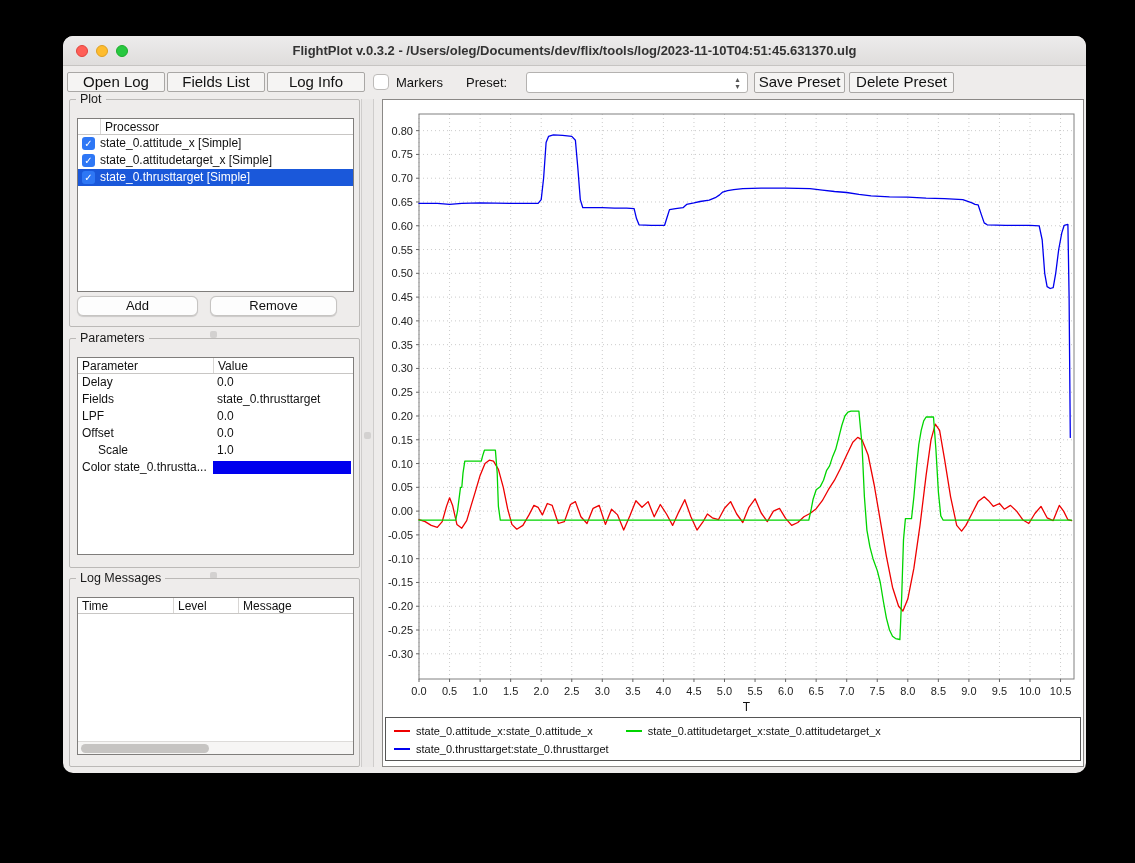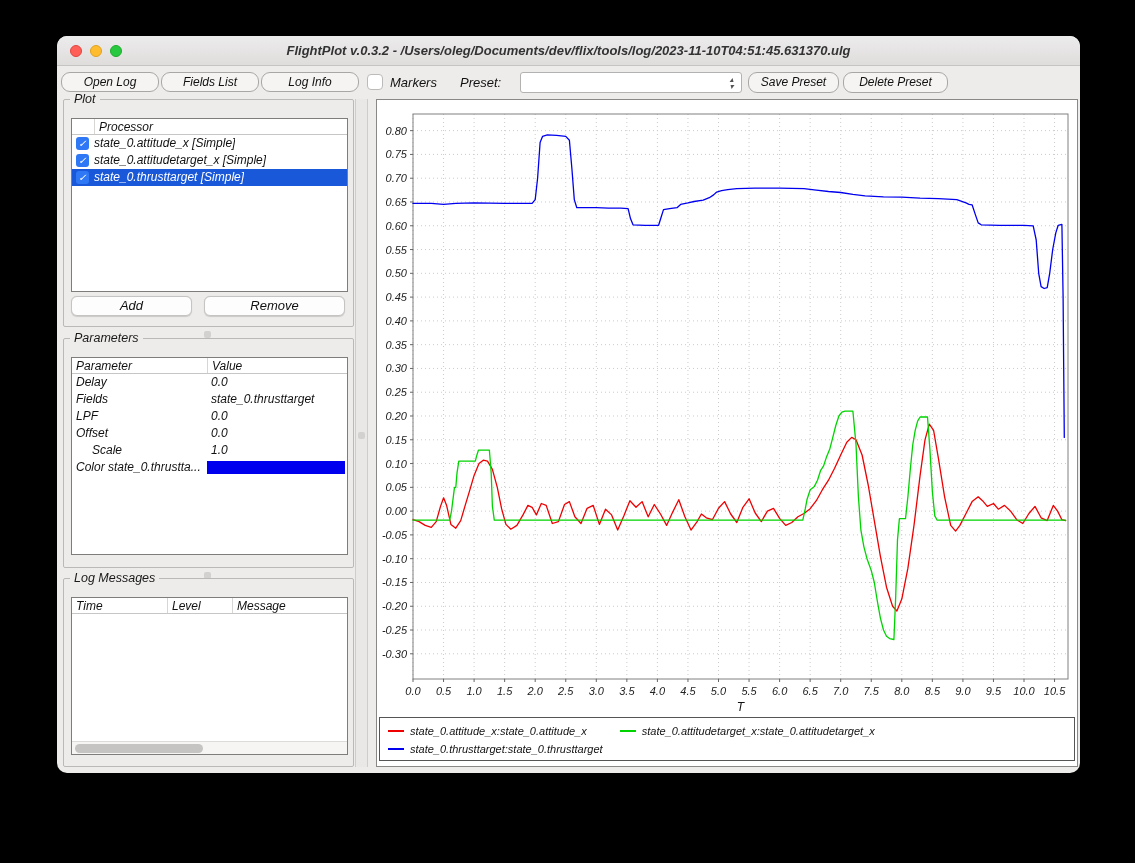--- a/index.html
+++ b/index.html
@@ -1,35 +1,34 @@
 <!DOCTYPE html>
 <html><head>
 <meta charset="utf-8">
 <style>
   * { margin:0; padding:0; box-sizing:border-box; }
   html,body { width:1135px; height:863px; background:#000; font-family:"Liberation Sans", sans-serif; }
   #window {
-    position:absolute; left:57px; top:36px; width:1023px; height:737px;
+    position:absolute; left:63px; top:36px; width:1023px; height:737px;
     background:#eeeceb; border-radius:10px; overflow:hidden;
     box-shadow:0 22px 60px rgba(0,0,0,.75), 0 0 0 1px rgba(0,0,0,.35);
-    font-style:italic;
   }
   
   #titlebar { position:absolute; left:0; top:0; right:0; height:30px;
     background:linear-gradient(#edecec,#dfdddc); border-bottom:1px solid #c6c4c2; }
   .tl-btn { position:absolute; top:9px; width:12px; height:12px; border-radius:50%; }
   #tl-close { left:13px; background:#ff5f57; border:.5px solid #e0443e; }
   #tl-min   { left:33px; background:#febc2e; border:.5px solid #dea123; }
   #tl-zoom  { left:53px; background:#28c840; border:.5px solid #1dad2b; }
   #win-title { position:absolute; left:80px; right:80px; top:0; height:30px; line-height:30px;
     text-align:center; font-size:13px; font-weight:bold; color:#333;
     white-space:nowrap; overflow:hidden; }
   
   .tb-btn { position:absolute; top:36px; height:20px; background:#f5f4f3; border:1px solid #a9a7a5;
-    font-size:12px; color:#111; text-align:center; line-height:18px; border-radius:9px; }
+    font-size:15px; color:#111; text-align:center; line-height:18px; border-radius:2px; }
   #btn-open   { left:4px;   width:98px; }
   #btn-fields { left:104px; width:98px; }
   #btn-info   { left:204px; width:98px; }
   #markers-box { position:absolute; left:310px; top:38px; width:16px; height:16px;
     background:#fff; border:1px solid #bdbbb9; border-radius:4px; }
   #markers-label { position:absolute; left:333px; top:39px; font-size:13px; color:#111; }
   #preset-label  { position:absolute; left:403px; top:39px; font-size:13px; color:#111; }
   #preset-combo { position:absolute; left:463px; top:36px; width:222px; height:21px;
     background:#fff; border:1px solid #b4b2b0; border-radius:3px; }
   #preset-combo .val { position:absolute; left:6px; top:2px; font-size:12px; color:#222; }
@@ -58,21 +57,21 @@
   .trow.selected { background:#1a58da; color:#fff; }
   .cbx { width:13px; height:13px; margin:0 5px 0 4px; border-radius:3px; background:#2e77f5;
     color:#fff; font-size:10px; line-height:13px; text-align:center; flex:none; }
   .pcell { overflow:hidden; }
   .swatch-cell { height:13px; margin:2px 2px 2px 0; flex:1; }
   
   .mac-btn { position:absolute; top:196px; height:20px; background:#fdfdfd;
     border:1px solid #c6c4c2; border-radius:6px; font-size:13px; color:#111;
     text-align:center; line-height:18px; box-shadow:0 .5px 1px rgba(0,0,0,.15); }
   #btn-add    { left:7px;   width:121px; }
-  #btn-remove { left:140px; width:141px; }
+  #btn-remove { left:140px; width:127px; }
   
   .split-dot { position:absolute; width:7px; height:7px; border-radius:2px; background:#d3d1d0; }
   #vsplit { position:absolute; left:298px; top:63px; width:13px; height:668px;
     background:#eae8e7; border-left:1px solid #cfcdcc; border-right:1px solid #cfcdcc; }
   #vsplit .split-dot { left:2px; top:333px; }
   
   #chart-panel { position:absolute; left:319px; top:63px; width:702px; height:668px;
     background:#fff; border:1px solid #8a8886; }
   #legend-box { position:absolute; left:2px; top:617px; width:696px; height:44px;
     border:1px solid #555; background:#fff; padding:4px 8px; }

